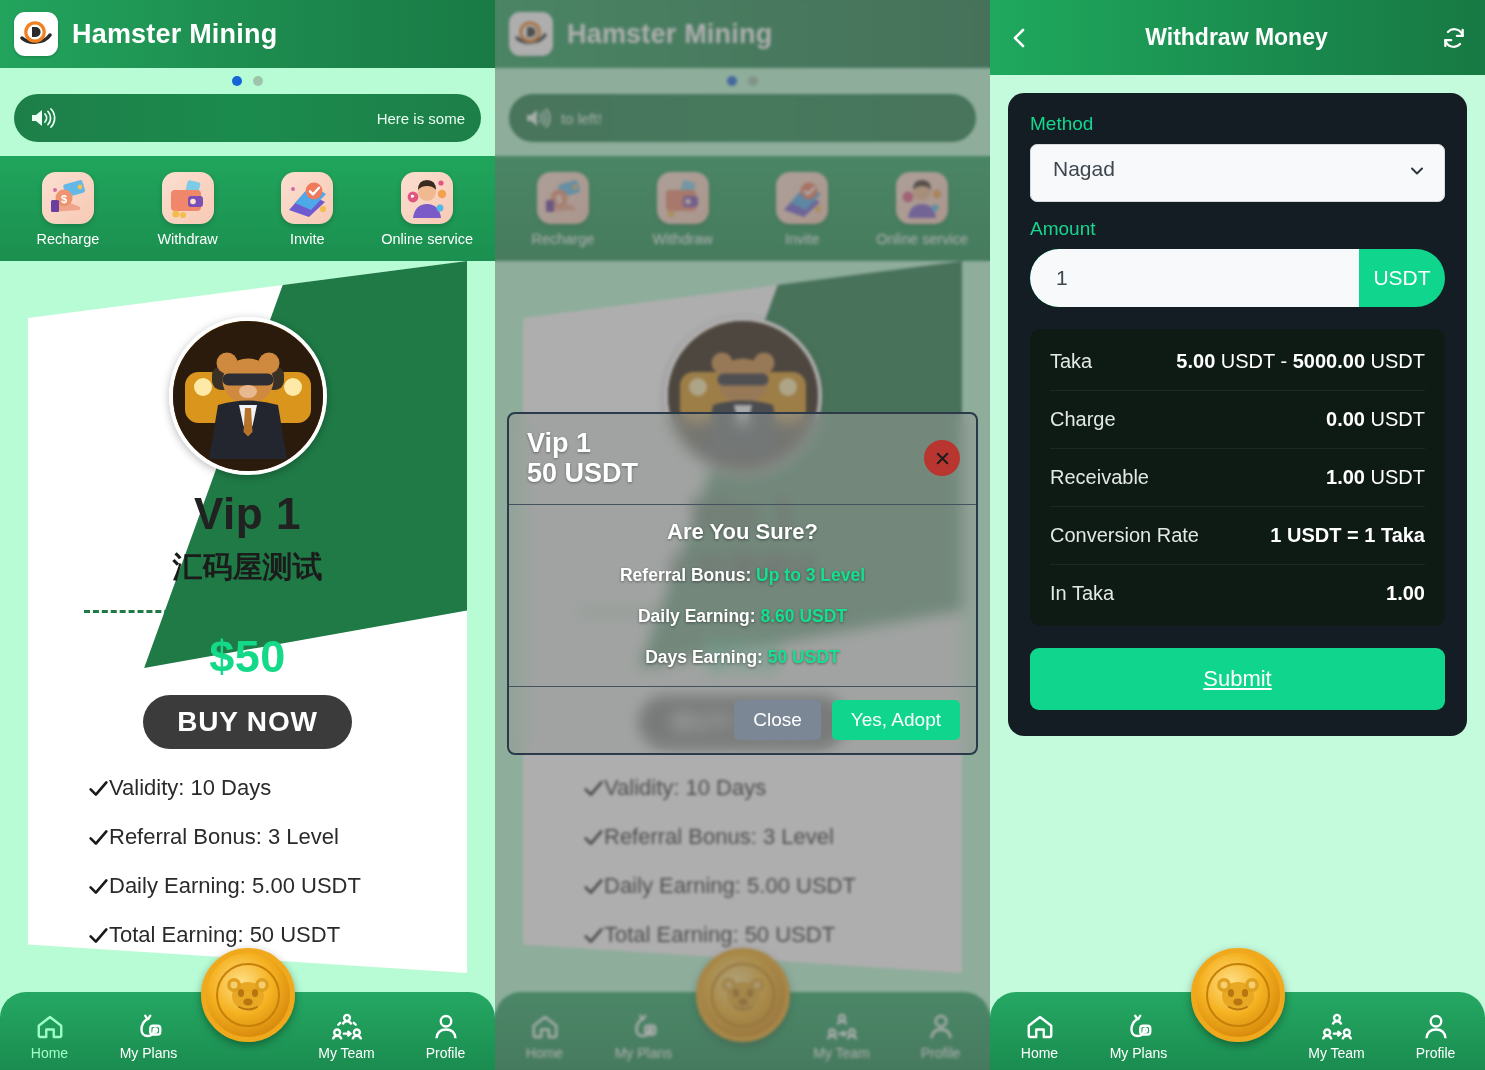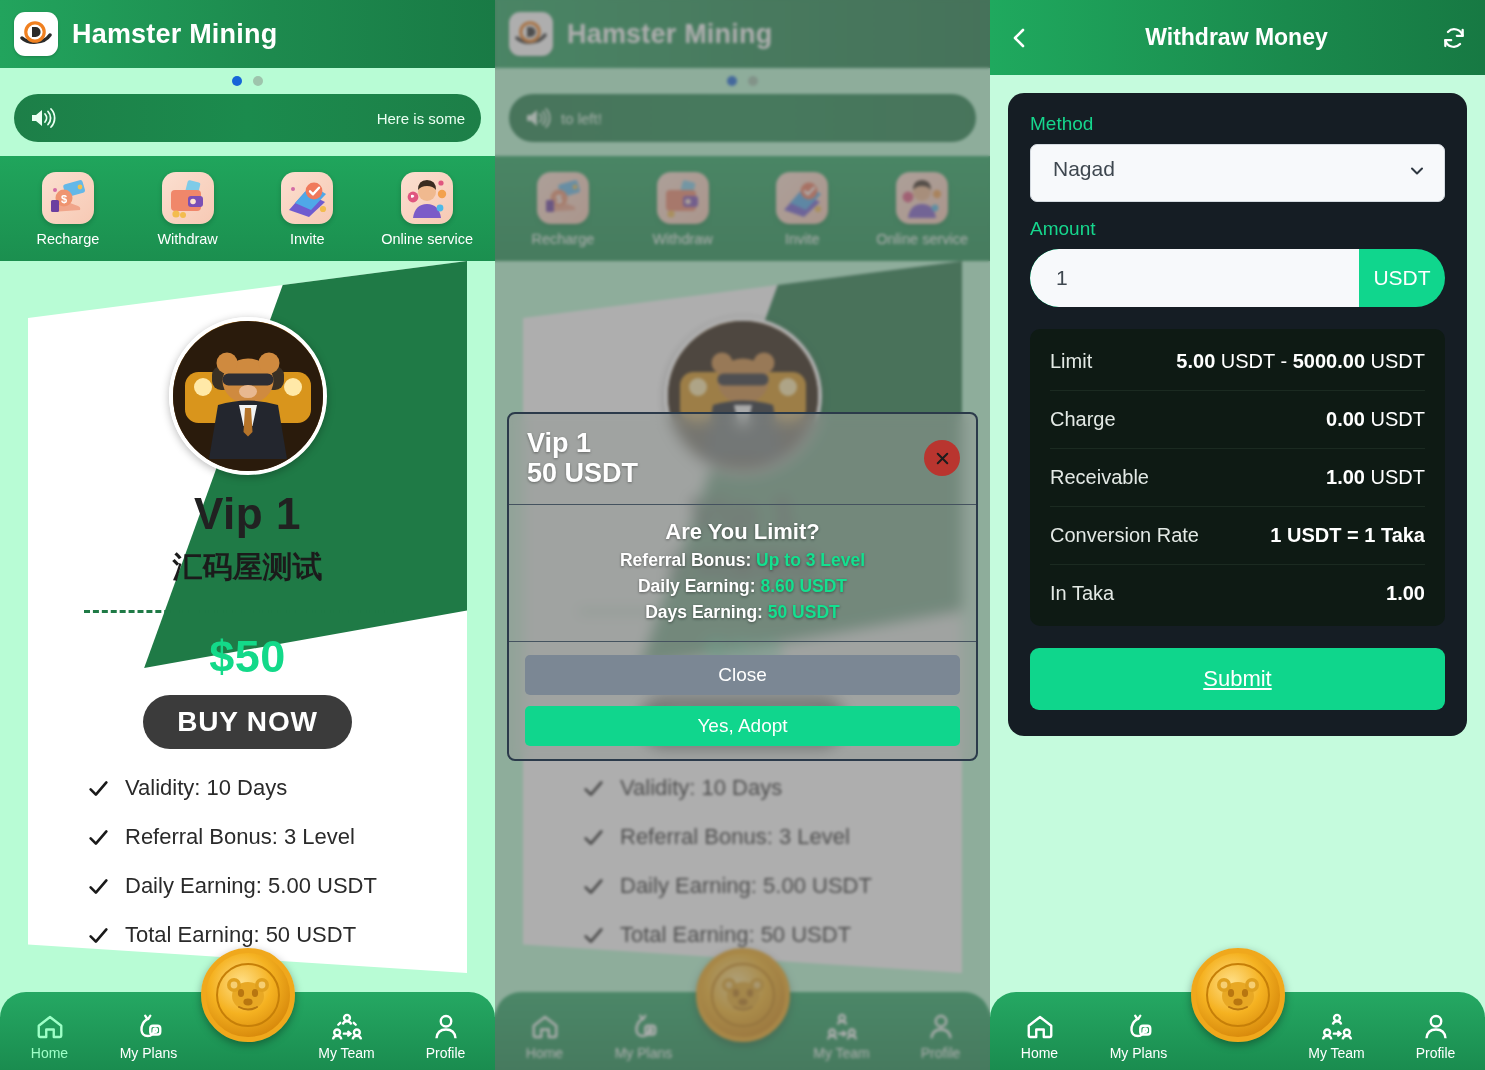--- a/index.html
+++ b/index.html
@@ -85,21 +85,21 @@
   .plan-name { font-size: 44px; font-weight: bold; color: #212121; letter-spacing: .5px; }
   .plan-sub { font-size: 30px; font-weight: bold; color: #1b1b1b; margin-top: 8px; }
   .divider { border-top: 3px dashed #1f7a46; margin: 22px 30px 0; }
   .price { font-size: 45px; font-weight: bold; color: #13d989; margin-top: 18px; letter-spacing: .5px; }
   .buy {
     display: inline-block; margin-top: 12px; padding: 11px 34px; border-radius: 30px;
     background: #3b3b3b; color: #fff; font-size: 28px; font-weight: bold;
     letter-spacing: .8px; border: none; cursor: pointer;
   }
   .feats { margin-top: 26px; text-align: left; padding-left: 34px; }
-  .feat { display: flex; align-items: center; gap: 16px; margin-bottom: 23px; }
+  .feat { display: flex; align-items: center; margin-bottom: 23px; }
   .feat-tx { font-size: 22px; color: #2a2a2a; }
   .chk { width: 21px; height: 21px; flex: 0 0 auto; }
 
   
   .tabbar {
     position: absolute; left: 0; bottom: 0; width: 100%; height: 78px;
     background: linear-gradient(180deg, #25a863 0%, #1a8c4f 100%);
     border-radius: 26px 26px 0 0;
     display: flex; align-items: flex-end; padding-bottom: 9px;
   }
@@ -132,23 +132,23 @@
     padding: 14px 18px 16px; border-bottom: 1px solid #44525f; position: relative; min-height: 84px;
   }
   .modal-hd .l1 { color: #fff; font-size: 27px; font-weight: bold; line-height: 1.12; text-shadow: 0 1px 3px rgba(0,0,0,.4); }
   .modal-x {
     position: absolute; right: 16px; top: 26px; width: 36px; height: 36px; border-radius: 50%;
     background: #b9352f; display: flex; align-items: center; justify-content: center; cursor: pointer;
     border: none;
   }
   .modal-bd { padding: 14px 18px 18px; text-align: center; border-bottom: 1px solid #44525f; }
   .sure { color: #fff; font-size: 22px; font-weight: bold; text-shadow: 0 1px 3px rgba(0,0,0,.45); }
-  .mrow { margin-top: 5px; font-size: 17.5px; color: #fff; font-weight: bold; text-shadow: 0 1px 3px rgba(0,0,0,.45); }
+  .mrow { margin-top: 20px; font-size: 17.5px; color: #fff; font-weight: bold; text-shadow: 0 1px 3px rgba(0,0,0,.45); }
   .mrow em { font-style: normal; color: #14e08f; }
-  .modal-ft { padding: 13px 16px; display: flex; justify-content: flex-end; gap: 11px; flex-direction: column; }
+  .modal-ft { padding: 13px 16px; display: flex; justify-content: flex-end; gap: 11px; }
   .btn-close {
     background: #7b8794; color: #fff; border: none; border-radius: 5px;
     padding: 9px 19px; font-size: 19px; cursor: pointer;
   }
   .btn-adopt {
     background: #10d68d; color: #fff; border: none; border-radius: 5px;
     padding: 9px 19px; font-size: 19px; cursor: pointer;
   }
 
   
@@ -596,21 +596,21 @@
       <div class="modal-hd">
         <div class="l1">Vip 1</div>
         <div class="l1">50 USDT</div>
         <button class="modal-x">
           <svg width="19" height="19" viewBox="0 0 24 24" stroke="#1d1d1d" stroke-width="2.6" stroke-linecap="round">
               <path d="M6 6 L18 18 M18 6 L6 18"></path>
             </svg>
         </button>
       </div>
       <div class="modal-bd">
-        <div class="sure">Are You Limit?</div>
+        <div class="sure">Are You Sure?</div>
         <div class="mrow">
           <span>Referral Bonus:</span>
           <em>Up to 3 Level</em>
         </div>
         <div class="mrow">
           <span>Daily Earning:</span>
           <em>8.60 USDT</em>
         </div>
         <div class="mrow">
           <span>Days Earning:</span>
@@ -657,21 +657,21 @@
       </div>
 
       <div class="lbl">Amount</div>
       <div class="amt">
         <input value="1" style="">
         <div class="cur">USDT</div>
       </div>
 
       <div class="info">
         <div class="irow">
-          <span class="k">Limit</span>
+          <span class="k">Taka</span>
           <span class="v"><b>5.00</b><span> USDT - </span><b>5000.00</b><span> USDT</span></span>
         </div>
         <div class="irow">
           <span class="k">Charge</span>
           <span class="v"><b>0.00</b><span> USDT</span></span>
         </div>
         <div class="irow">
           <span class="k">Receivable</span>
           <span class="v"><b>1.00</b><span> USDT</span></span>
         </div>

